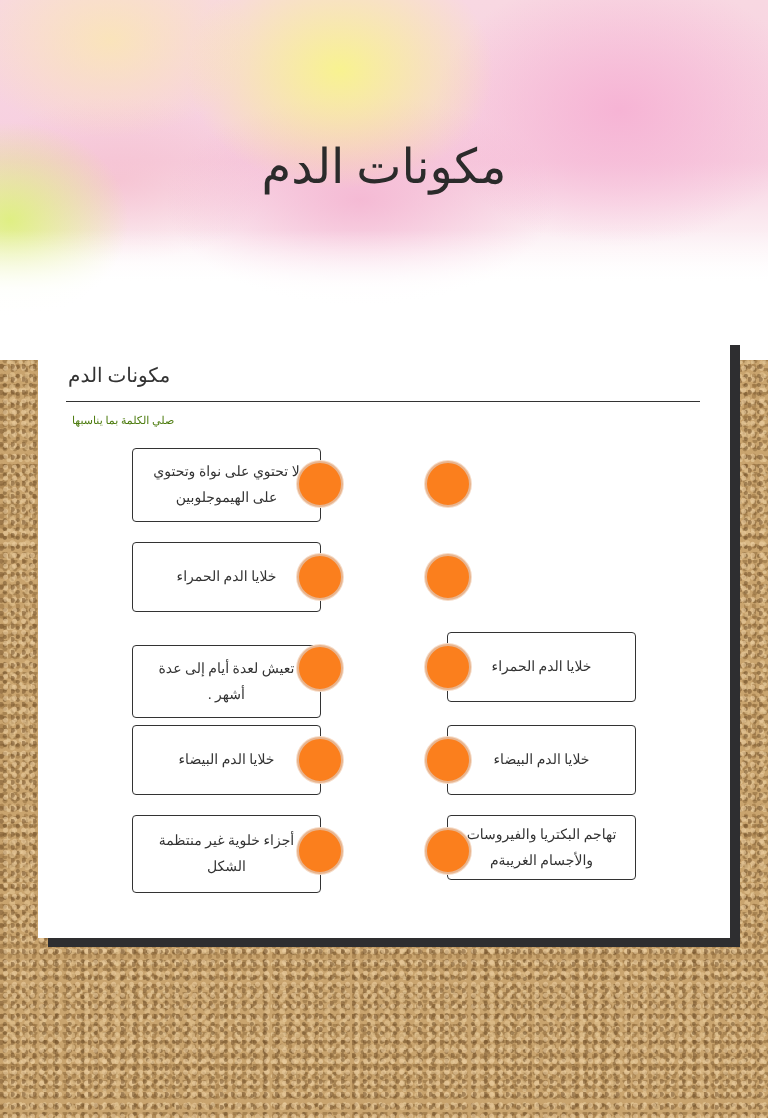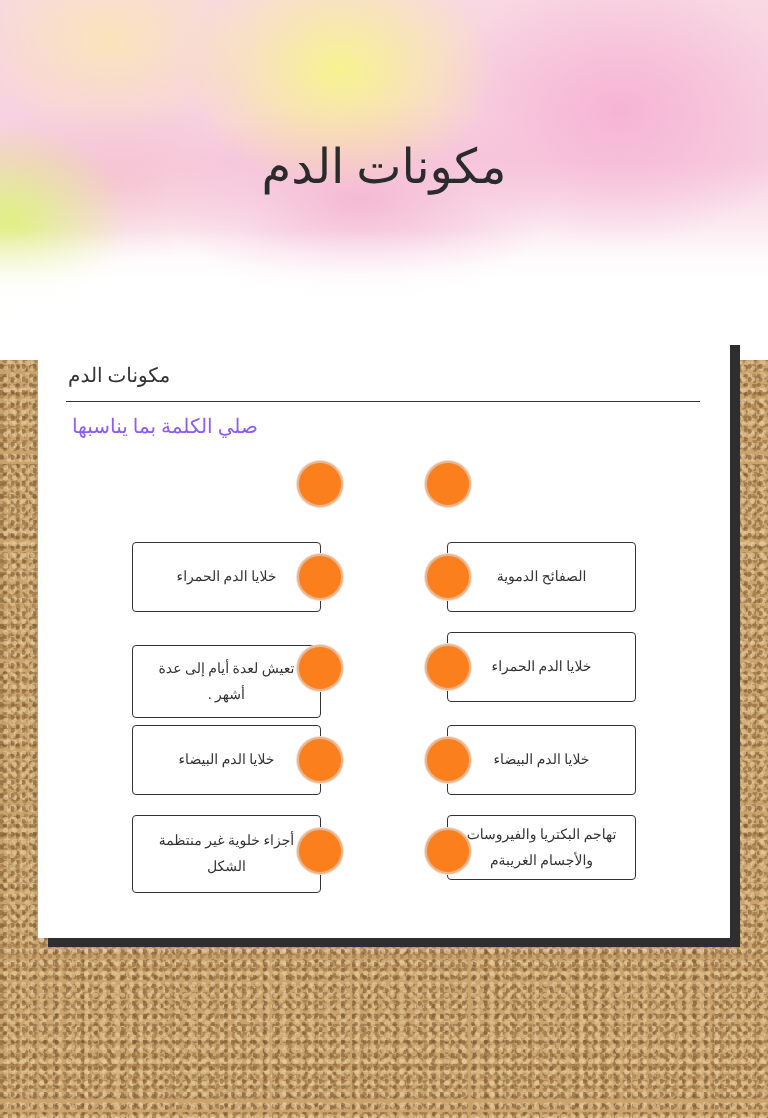--- a/index.html
+++ b/index.html
@@ -52,21 +52,21 @@
       background: #ffffff;
     }
     .card-title {
       position: absolute; left: 30px; top: 18px; font-size: 20px; color: #333;
       direction: rtl;
     }
     .card-rule {
       position: absolute; left: 28px; top: 56px; width: 634px; height: 1px; background: #333;
     }
     .instruction {
-      position: absolute; left: 34px; top: 69px; font-size: 20px; color: #8b5cf6; direction: rtl;
+      position: absolute; left: 34px; top: 69px; font-size: 11px; color: #4d7c0f; direction: rtl;
     }
 
     .box {
       position: absolute; width: 189px; background: #fff;
       border: 1px solid #333; border-radius: 4px;
       display: flex; align-items: center; justify-content: center;
       text-align: center; direction: rtl; font-size: 14px; line-height: 26px; color: #333;
       padding: 0 18px;
     }
     .dot {
@@ -83,30 +83,30 @@
   <div class="hero-title">مكونات الدم</div>
 </div>
 
 <div class="card-shadow"></div>
 
 <div class="card">
   <div class="card-title">مكونات الدم</div>
   <div class="card-rule"></div>
   <div class="instruction">صلي الكلمة بما يناسبها</div>
 
+  <div class="box" style="left:94px; top:103px; height:74px;">
+    <span>لا تحتوي على نواة وتحتوي على الهيموجلوبين</span>
+  </div>
   <div class="dot" style="left:259px; top:116px;"></div>
   <div class="dot" style="left:387px; top:116px;"></div>
 
   <div class="box" style="left:94px; top:197px; height:70px;">
     <span>خلايا الدم الحمراء</span>
   </div>
   <div class="dot" style="left:259px; top:209px;"></div>
-  <div class="box" style="left:409px; top:197px; height:70px;">
-    <span>الصفائح الدموية</span>
-  </div>
   <div class="dot" style="left:387px; top:209px;"></div>
 
   <div class="box" style="left:94px; top:300px; height:73px;justify-content:center;">
     <span>تعيش لعدة أيام إلى عدة أشهر .</span>
   </div>
   <div class="dot" style="left:259px; top:300px;"></div>
   <div class="box" style="left:409px; top:287px; height:70px;">
     <span>خلايا الدم الحمراء</span>
   </div>
   <div class="dot" style="left:387px; top:299px;"></div>

